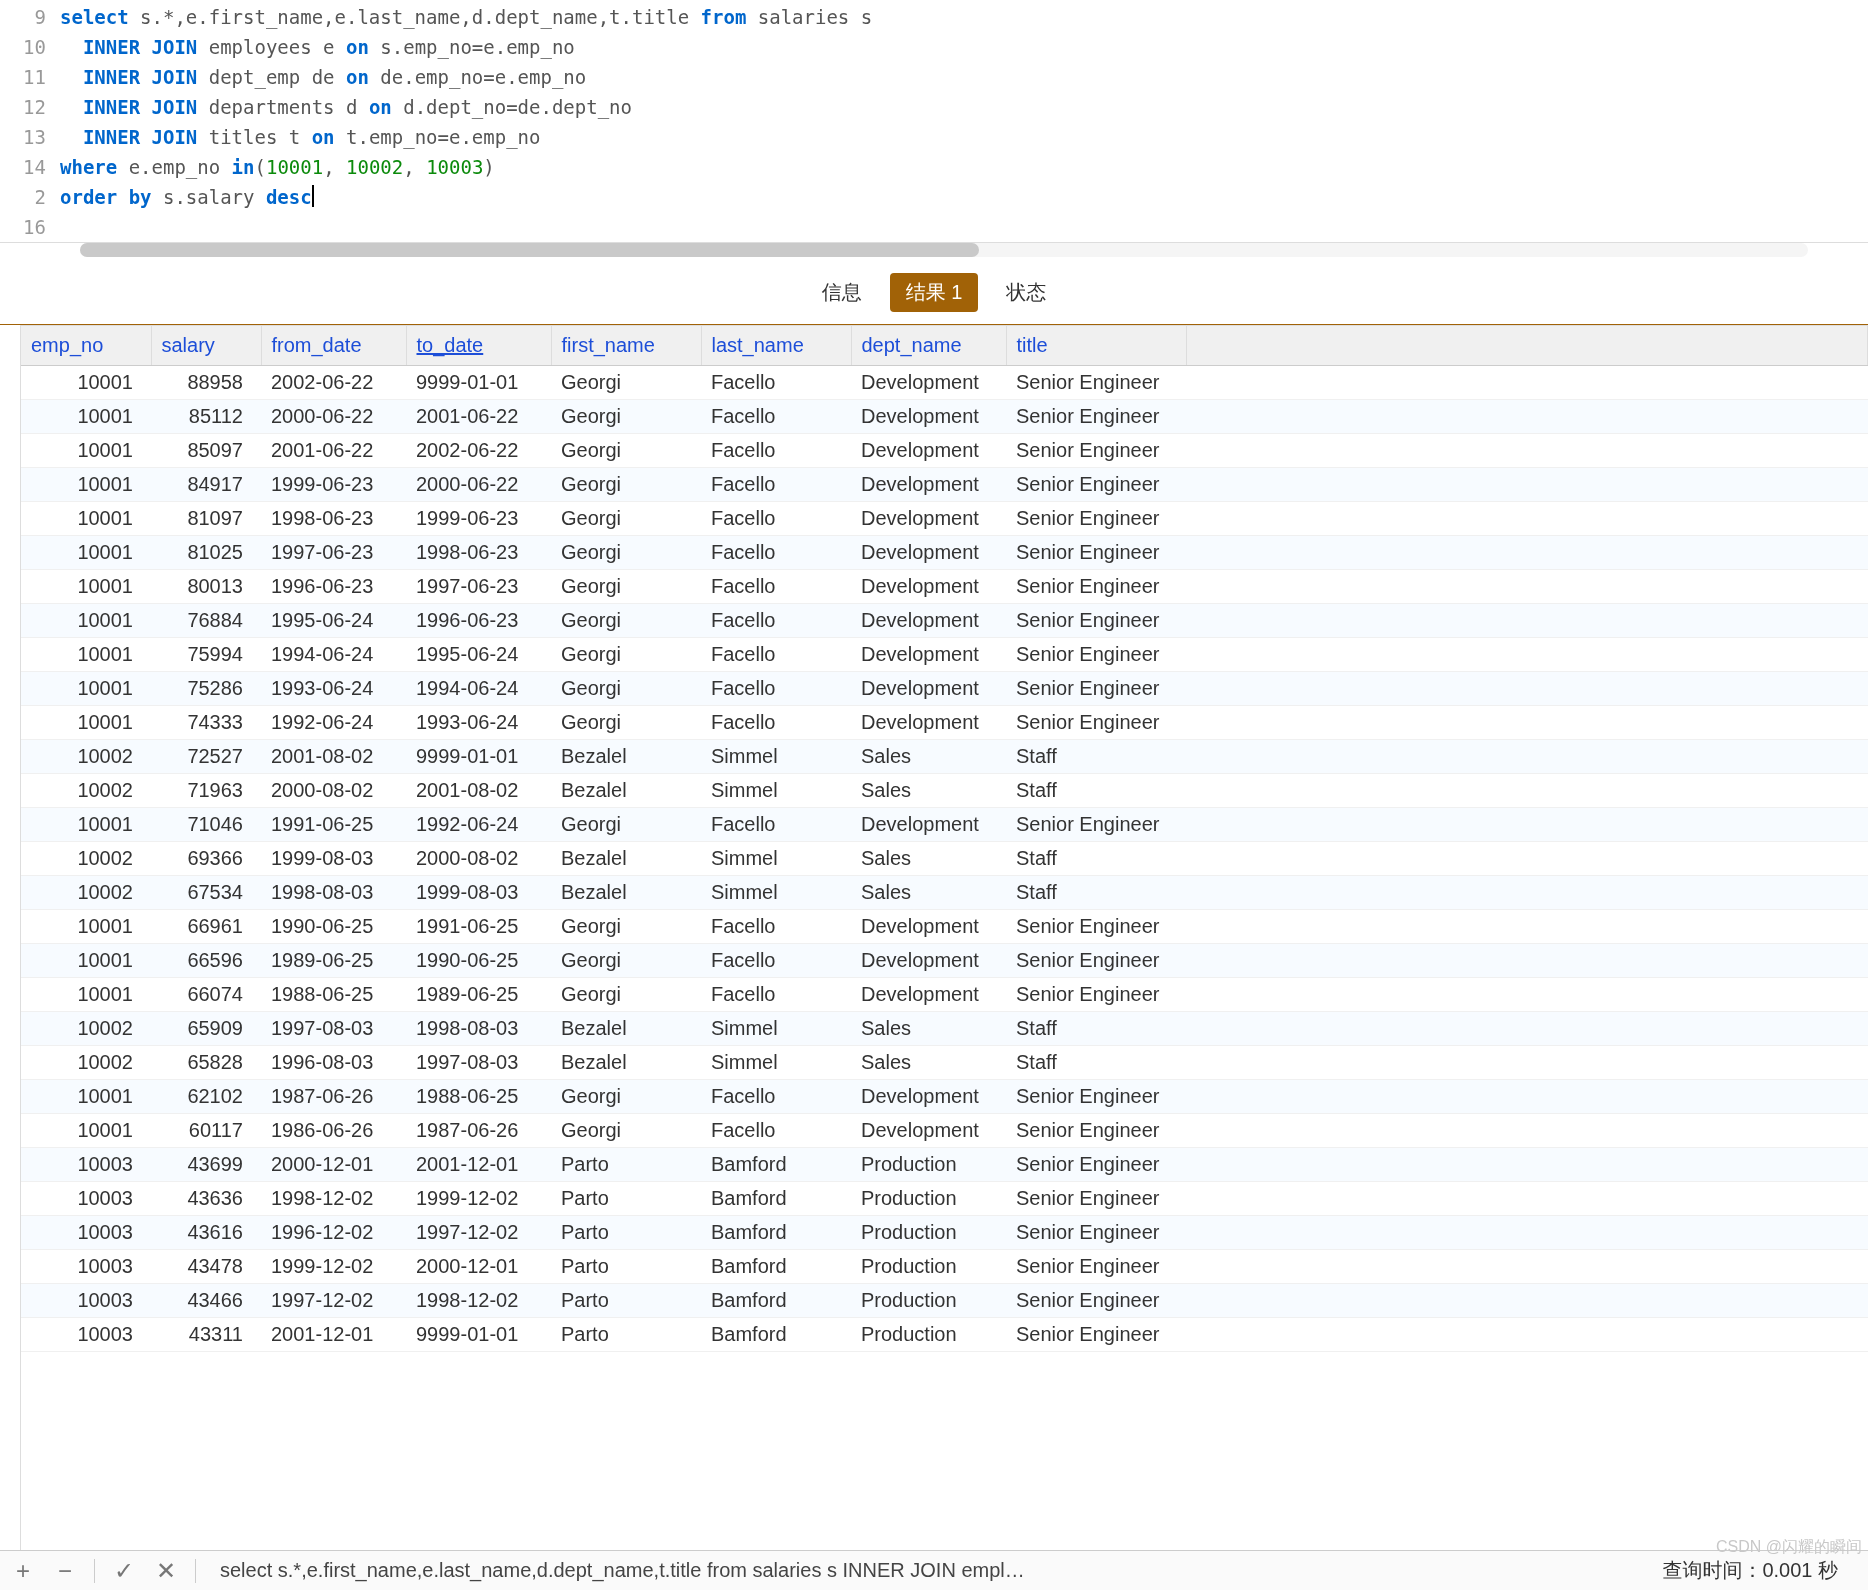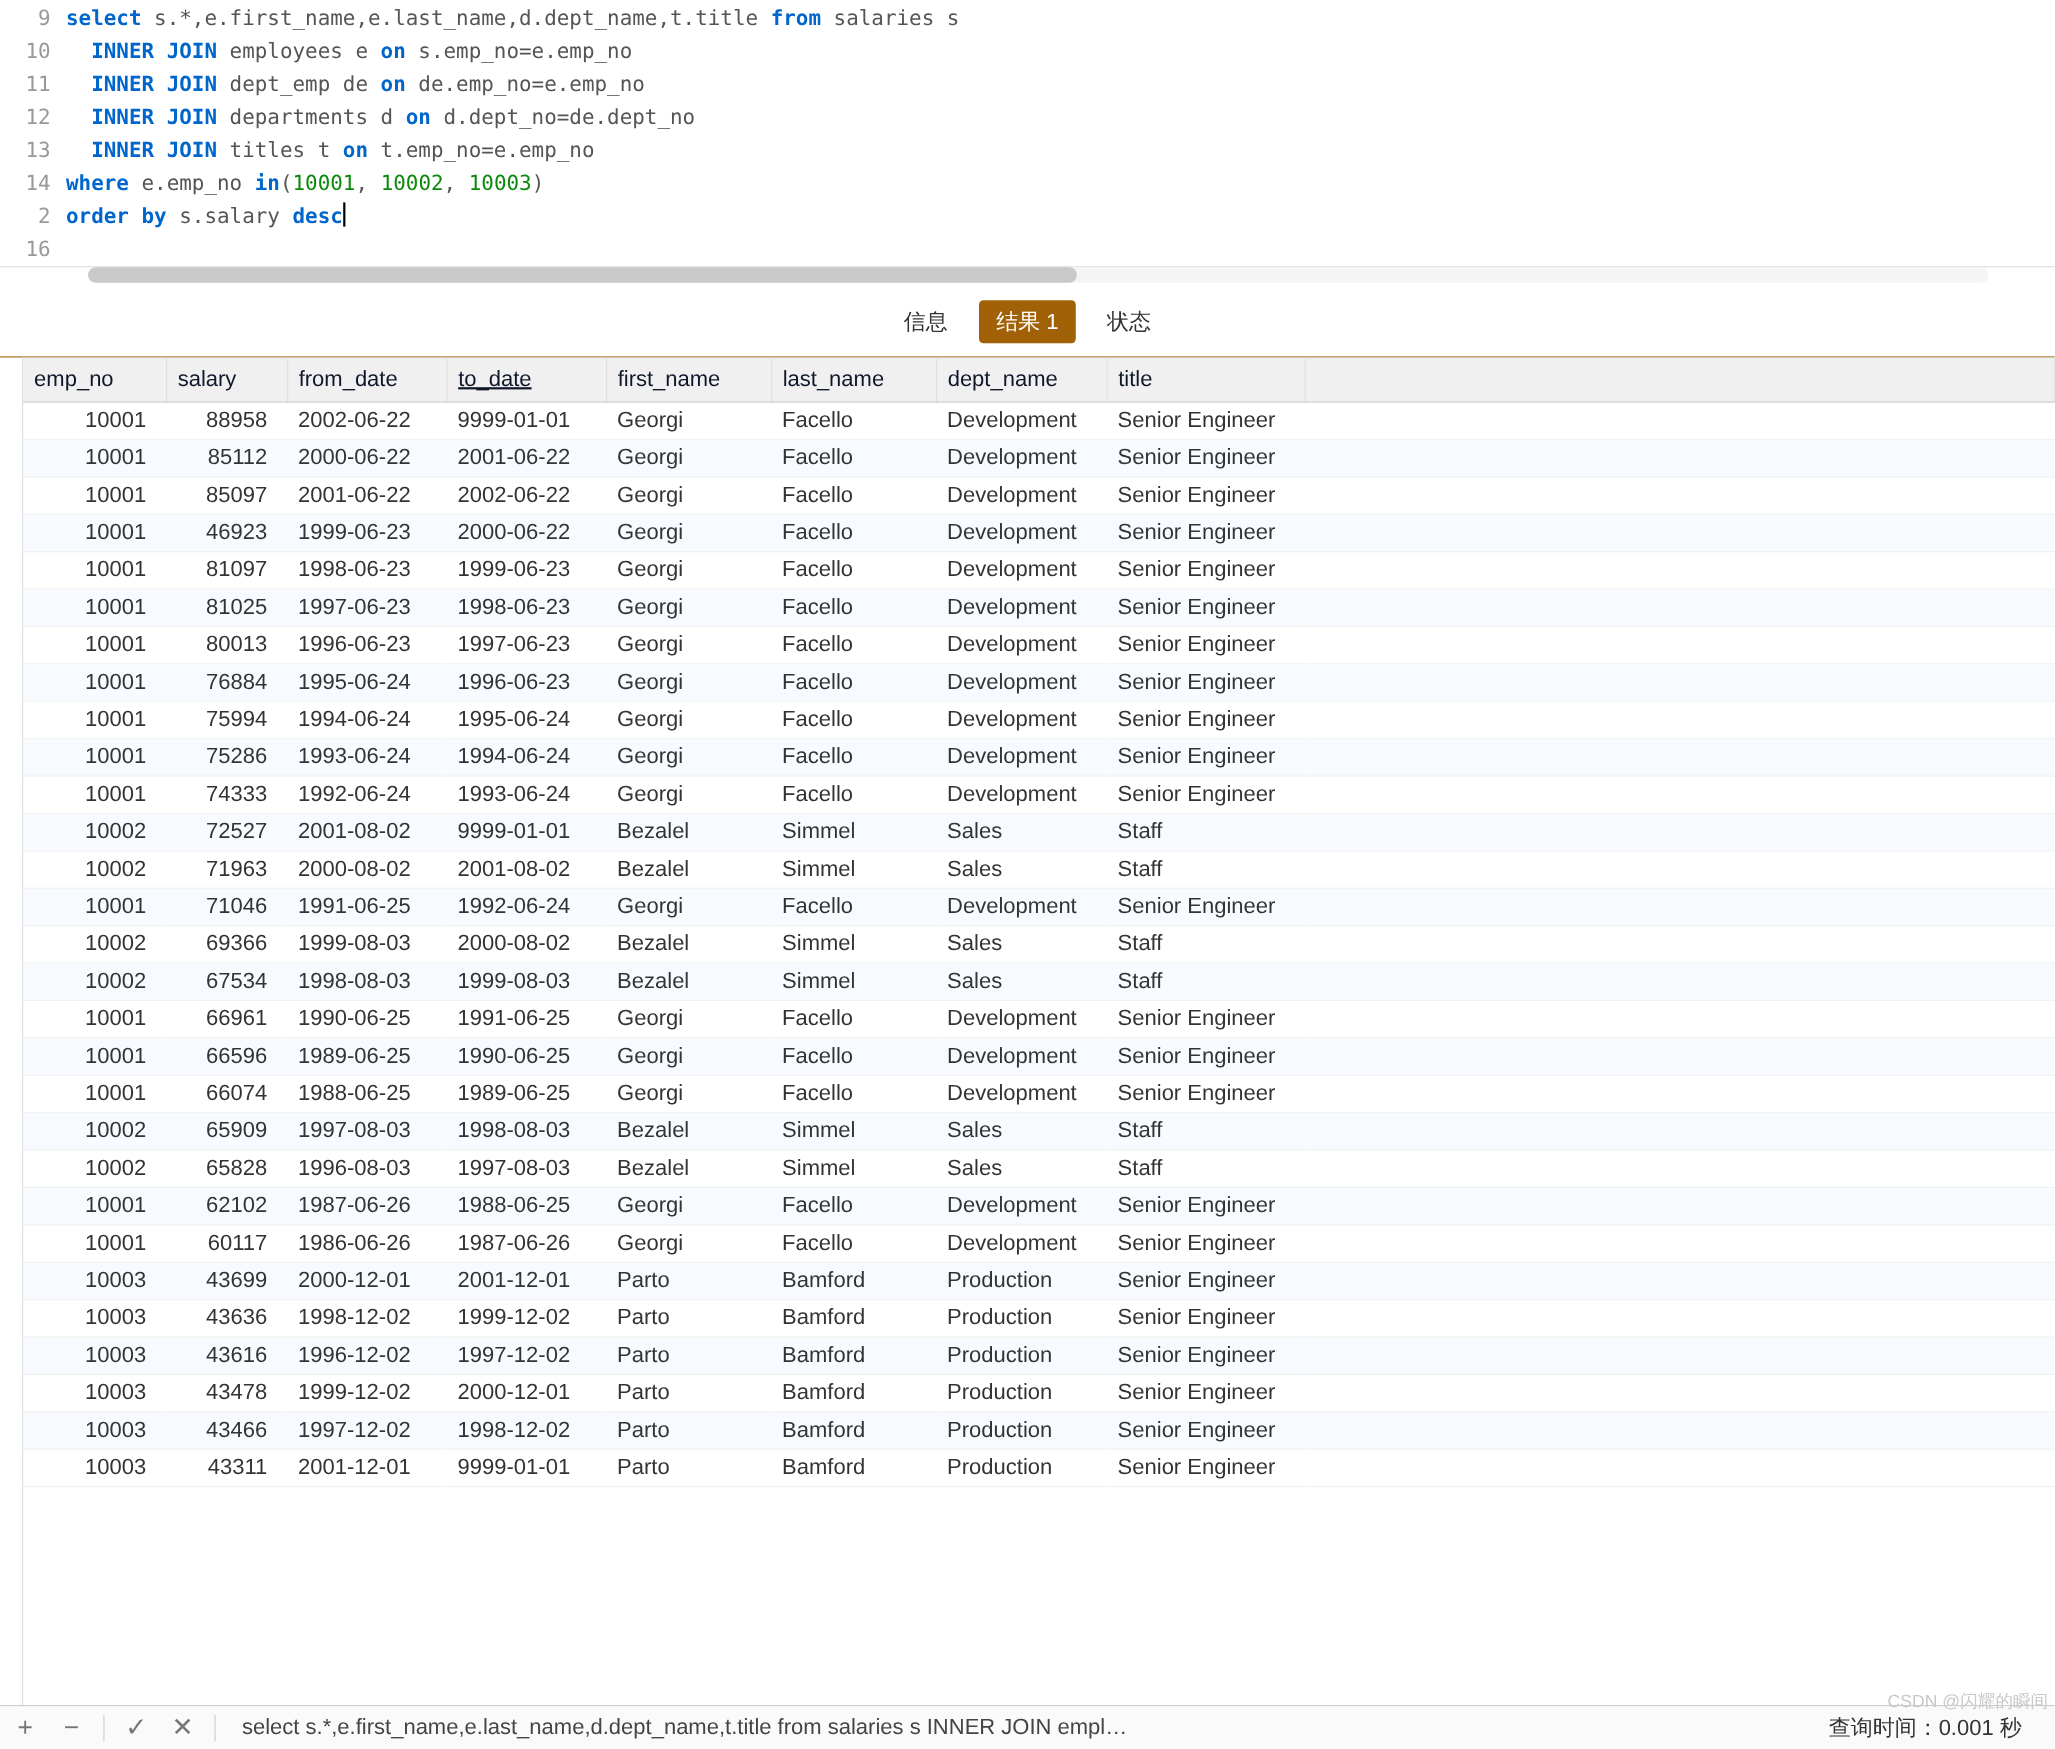--- a/index.html
+++ b/index.html
@@ -84,21 +84,21 @@
     width:100%;
     font-size: 20px;
   }
   thead th {
     background:#f0f0f0;
     text-align:left;
     font-weight:500;
     padding: 8px 10px;
     border-right:1px solid #ddd;
     border-bottom:1px solid #ccc;
-    color:#0f172a;
+    color:#1d4ed8;
     height:36px;
   }
   tbody td {
     padding: 5px 10px;
     border-bottom:1px solid #f0f0f0;
     color:#333;
     height:34px;
     white-space:nowrap;
   }
   tbody tr:nth-child(even) { background:#f7fbff; }
@@ -212,21 +212,21 @@
           <td>2001-06-22</td>
           <td>2002-06-22</td>
           <td>Georgi</td>
           <td>Facello</td>
           <td>Development</td>
           <td>Senior Engineer</td>
           <td></td>
         </tr>
         <tr>
           <td class="num-r">10001</td>
-          <td class="num-r">46923</td>
+          <td class="num-r">84917</td>
           <td>1999-06-23</td>
           <td>2000-06-22</td>
           <td>Georgi</td>
           <td>Facello</td>
           <td>Development</td>
           <td>Senior Engineer</td>
           <td></td>
         </tr>
         <tr>
           <td class="num-r">10001</td>

